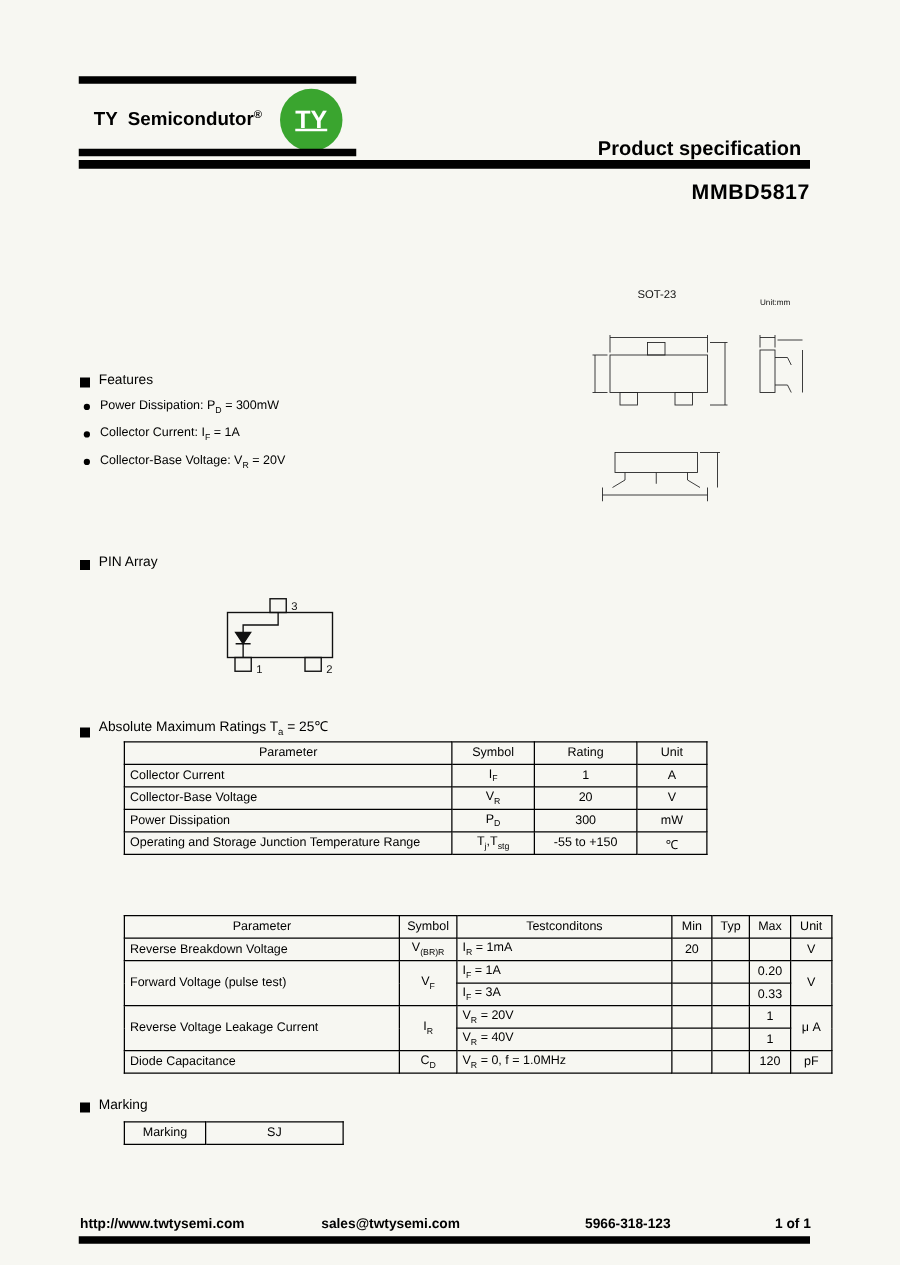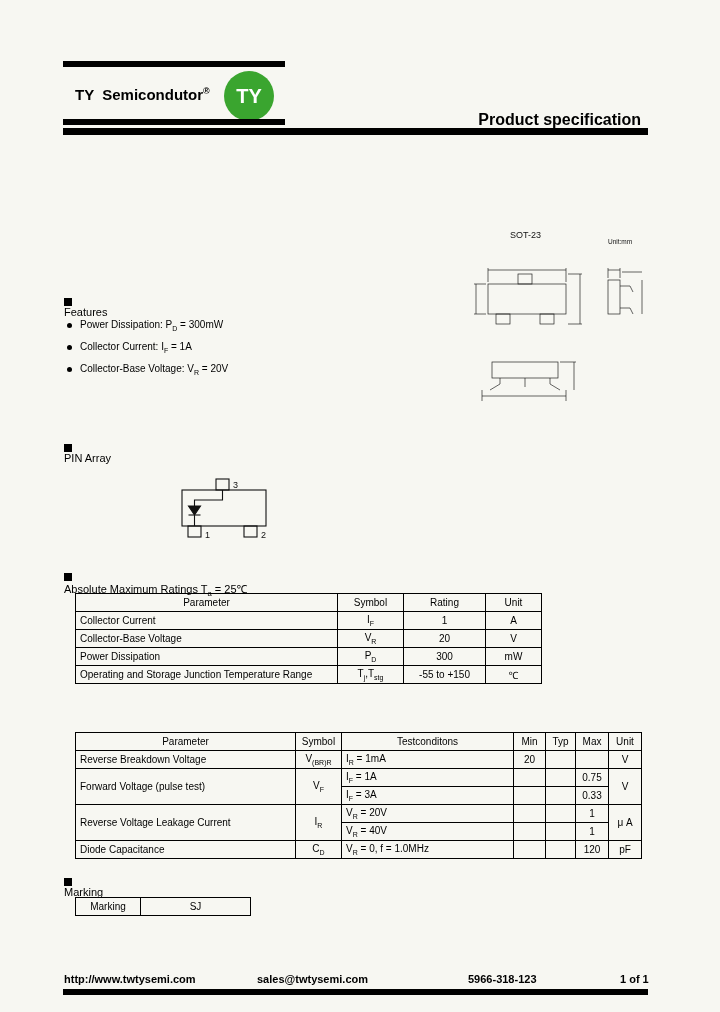--- a/index.html
+++ b/index.html
@@ -2,47 +2,48 @@
 <html><head>
 <meta charset="utf-8">
 <style>
   html,body{margin:0;padding:0;}
   body{background:#f7f7f2;}
   .page{position:relative;width:720px;height:1012px;background:#f7f7f2;font-family:"Liberation Sans",sans-serif;color:#000;overflow:hidden;}
   .abs{position:absolute;}
   .hbar{position:absolute;background:#000;}
   .brand{font-size:15px;font-weight:bold;white-space:pre;}
   .brand sup{font-size:9px;}
-  .logo-badge{position:absolute;width:50px;height:50px;border-radius:50%;color:#fff;display:flex;align-items:center;justify-content:center;font-weight:bold;font-size:20px;background:#3aa52f;}
+  .logo-badge{position:absolute;width:50px;height:50px;border-radius:50%;color:#fff;display:flex;align-items:center;justify-content:center;font-weight:bold;font-size:20px;background:#3aa52f;text-decoration:underline;}
   .spec{font-size:16px;font-weight:bold;}
   .partnum{font-size:17px;font-weight:bold;letter-spacing:0.5px;}
-  .sect{font-size:11px;display:flex;align-items:flex-start;flex-direction:column;}
+  .sect{font-size:11px;display:flex;align-items:flex-end;}
   .sq{width:8px;height:8px;background:#000;display:inline-block;margin-right:7px;flex:0 0 auto;}
   .feat{display:flex;align-items:center;font-size:10px;margin-bottom:9px;}
   .dot{width:5px;height:5px;border-radius:50%;background:#000;margin-right:8px;flex:0 0 auto;}
-  table.dt{position:absolute;border-collapse:collapse;table-layout:fixed;font-size:10px;}
+  table.dt{position:absolute;border-collapse:collapse;table-layout:fixed;font-size:10px;margin-left:24px;}
   table.dt th,table.dt td{border:1px solid #000;padding:0 4px;height:17px;font-weight:normal;text-align:center;white-space:nowrap;overflow:hidden;}
   table.dt td.pl{text-align:left;}
   sub{font-size:70%;}
   .footer-item{font-size:11px;font-weight:bold;}
   svg text{font-family:"Liberation Sans",sans-serif;fill:#111;}
 </style>
 </head>
 <body>
 
 <div class="page">
 
   <div class="hbar" style="left:63px;top:61px;width:222px;height:6px"></div>
   <div class="abs brand" style="left:75px;top:86px"><span>TY  Semicondutor</span><sup>®</sup></div>
   <div class="logo-badge" style="left: 224px; top: 71px; background: rgb(58, 165, 47);">
       <span>TY</span>
     </div>
   <div class="hbar" style="left:63px;top:119px;width:222px;height:6px"></div>
   <div class="abs spec" style="left:441px;top:111px;width:200px;text-align:right">Product specification</div>
   <div class="hbar" style="left:63px;top:128px;width:585px;height:7px"></div>
+  <div class="abs partnum" style="left:448px;top:144px;width:200px;text-align:right">MMBD5817</div>
 
   <svg class="abs" style="left:462px;top:224px" width="196" height="192" viewBox="0 0 196 192">
     <g stroke="#222" stroke-width="0.7" fill="none">
 
       <rect x="26" y="60" width="78" height="30"></rect>
       <rect x="56" y="50" width="14" height="10"></rect>
       <rect x="34" y="90" width="14" height="10"></rect>
       <rect x="78" y="90" width="14" height="10"></rect>
 
       <line x1="26" y1="44" x2="26" y2="58"></line>
@@ -194,21 +195,21 @@
           <td></td>
           <td></td>
           <td>V</td>
         </tr>
         <tr>
           <td class="pl" rowspan="2">Forward Voltage (pulse test)</td>
           <td rowspan="2">V<sub>F</sub></td>
           <td class="pl">I<sub>F</sub> = 1A</td>
           <td></td>
           <td></td>
-          <td>0.75</td>
+          <td>0.20</td>
           <td rowspan="2">V</td>
         </tr>
         <tr>
           <td class="pl">I<sub>F</sub> = 3A</td>
           <td></td>
           <td></td>
           <td>0.33</td>
         </tr>
         <tr>
           <td class="pl" rowspan="2">Reverse Voltage Leakage Current</td>

